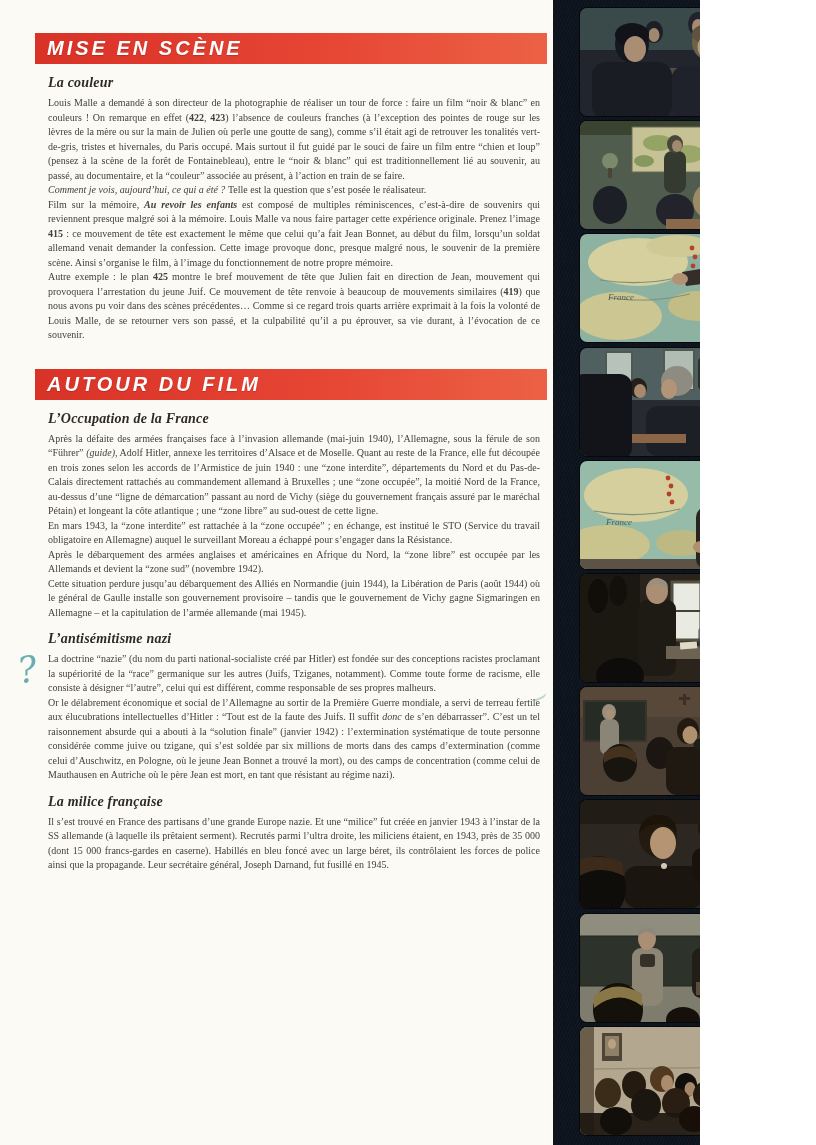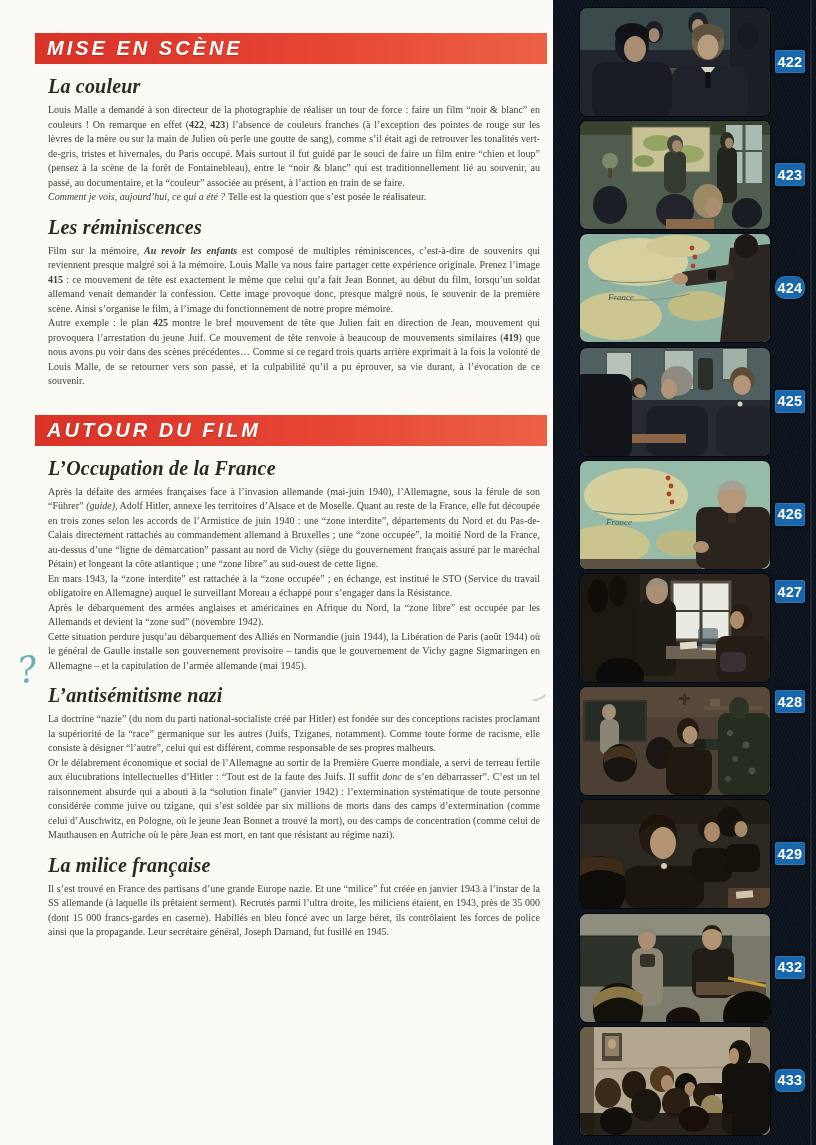--- a/index.html
+++ b/index.html
@@ -1,27 +1,27 @@
 <!DOCTYPE html>
 <html><head>
 <meta charset="utf-8">
 <style>
   html,body{margin:0;padding:0;}
   body{width:816px;height:1145px;background:#ffffff;overflow:hidden;}
-  .page{position:relative;width:816px;height:1145px;background:#fbfaf5;overflow:hidden;
+  .page{position:relative;width:700px;height:1145px;background:#fbfaf5;overflow:hidden;
         font-family:"Liberation Serif",serif;}
   
   .content{position:absolute;left:48px;top:33px;width:492px;}
   .banner{width:512px;margin:0 0 9px -13px;height:31px;box-sizing:border-box;
           background:linear-gradient(90deg,#d93227 0%,#e64534 55%,#ec6145 100%);
           color:#ffffff;font-family:"Liberation Sans",sans-serif;font-weight:bold;font-style:italic;
           font-size:20px;letter-spacing:3px;display:flex;align-items:center;padding-left:12px;
           text-shadow:0 1px 1px rgba(120,20,10,.35);}
   .banner.mt{margin-top:26px;text-align:right;}
-  h3{font-size:20px;font-weight:bold;font-style:italic;color:#2e2a22;margin:11px 0 5px 0;
+  h3{font-size:14px;font-weight:bold;font-style:italic;color:#2e2a22;margin:11px 0 5px 0;
      letter-spacing:.2px;}
   p.body{margin:0;font-size:10px;line-height:14.5px;text-align:justify;color:#46413a;}
   .st-b{font-weight:bold;}
   .st-i{font-style:italic;}
   .st-bi{font-weight:bold;font-style:italic;}
   
   .q-mark{position:absolute;left:18px;top:652px;font-family:"DejaVu Serif",serif;font-style:italic;
           font-size:36px;color:rgba(62,152,160,.78);transform:rotate(-10deg);line-height:1;}
   .tick{position:absolute;left:530px;top:690px;width:16px;height:8px;
         border-bottom:2px solid rgba(110,170,135,.45);transform:rotate(-24deg);border-radius:40%;}
@@ -47,21 +47,20 @@
 
   <div class="content">
 
     <section>
       <div class="banner">
         <span>MISE EN SCÈNE</span>
       </div>
       <h3>La couleur</h3>
       <p class="body"><span>Louis Malle a demandé à son directeur de la photographie de réaliser un tour de force : faire un film “noir &amp; blanc” en couleurs ! On remarque en effet (</span><span class="st-b">422</span><span>, </span><span class="st-b">423</span><span>) l’absence de couleurs franches (à l’exception des pointes de rouge sur les lèvres de la mère ou sur la main de Julien où perle une goutte de sang), comme s’il était agi de retrouver les tonalités vert-de-gris, tristes et hivernales, du Paris occupé. Mais surtout il fut guidé par le souci de faire un film entre “chien et loup” (pensez à la scène de la forêt de Fontainebleau), entre le “noir &amp; blanc” qui est traditionnellement lié au souvenir, au passé, au documentaire, et la “couleur” associée au présent, à l’action en train de se faire.</span></p>
       <p class="body"><span class="st-i">Comment je vois, aujourd’hui, ce qui a été ? </span><span>Telle est la question que s’est posée le réalisateur.</span></p>
-      <h3>Les réminiscences</h3>
       <p class="body"><span>Film sur la mémoire, </span><span class="st-bi">Au revoir les enfants</span><span> est composé de multiples réminiscences, c’est-à-dire de souvenirs qui reviennent presque malgré soi à la mémoire. Louis Malle va nous faire partager cette expérience originale. Prenez l’image </span><span class="st-b">415</span><span> : ce mouvement de tête est exactement le même que celui qu’a fait Jean Bonnet, au début du film, lorsqu’un soldat allemand venait demander la confession. Cette image provoque donc, presque malgré nous, le souvenir de la première scène. Ainsi s’organise le film, à l’image du fonctionnement de notre propre mémoire.</span></p>
       <p class="body"><span>Autre exemple : le plan </span><span class="st-b">425</span><span> montre le bref mouvement de tête que Julien fait en direction de Jean, mouvement qui provoquera l’arrestation du jeune Juif. Ce mouvement de tête renvoie à beaucoup de mouvements similaires (</span><span class="st-b">419</span><span>) que nous avons pu voir dans des scènes précédentes… Comme si ce regard trois quarts arrière exprimait à la fois la volonté de Louis Malle, de se retourner vers son passé, et la culpabilité qu’il a pu éprouver, sa vie durant, à l’évocation de ce souvenir.</span></p>
     </section>
 
     <section>
       <div class="banner mt">
         <span>AUTOUR DU FILM</span>
       </div>
       <h3>L’Occupation de la France</h3>
       <p class="body"><span>Après la défaite des armées françaises face à l’invasion allemande (mai-juin 1940), l’Allemagne, sous la férule de son “Führer” </span><span class="st-i">(guide)</span><span>, Adolf Hitler, annexe les territoires d’Alsace et de Moselle. Quant au reste de la France, elle fut découpée en trois zones selon les accords de l’Armistice de juin 1940 : une “zone interdite”, départements du Nord et du Pas-de-Calais directement rattachés au commandement allemand à Bruxelles ; une “zone occupée”, la moitié Nord de la France, au-dessus d’une “ligne de démarcation” passant au nord de Vichy (siège du gouvernement français assuré par le maréchal Pétain) et longeant la côte atlantique ; une “zone libre” au sud-ouest de cette ligne.</span></p>

